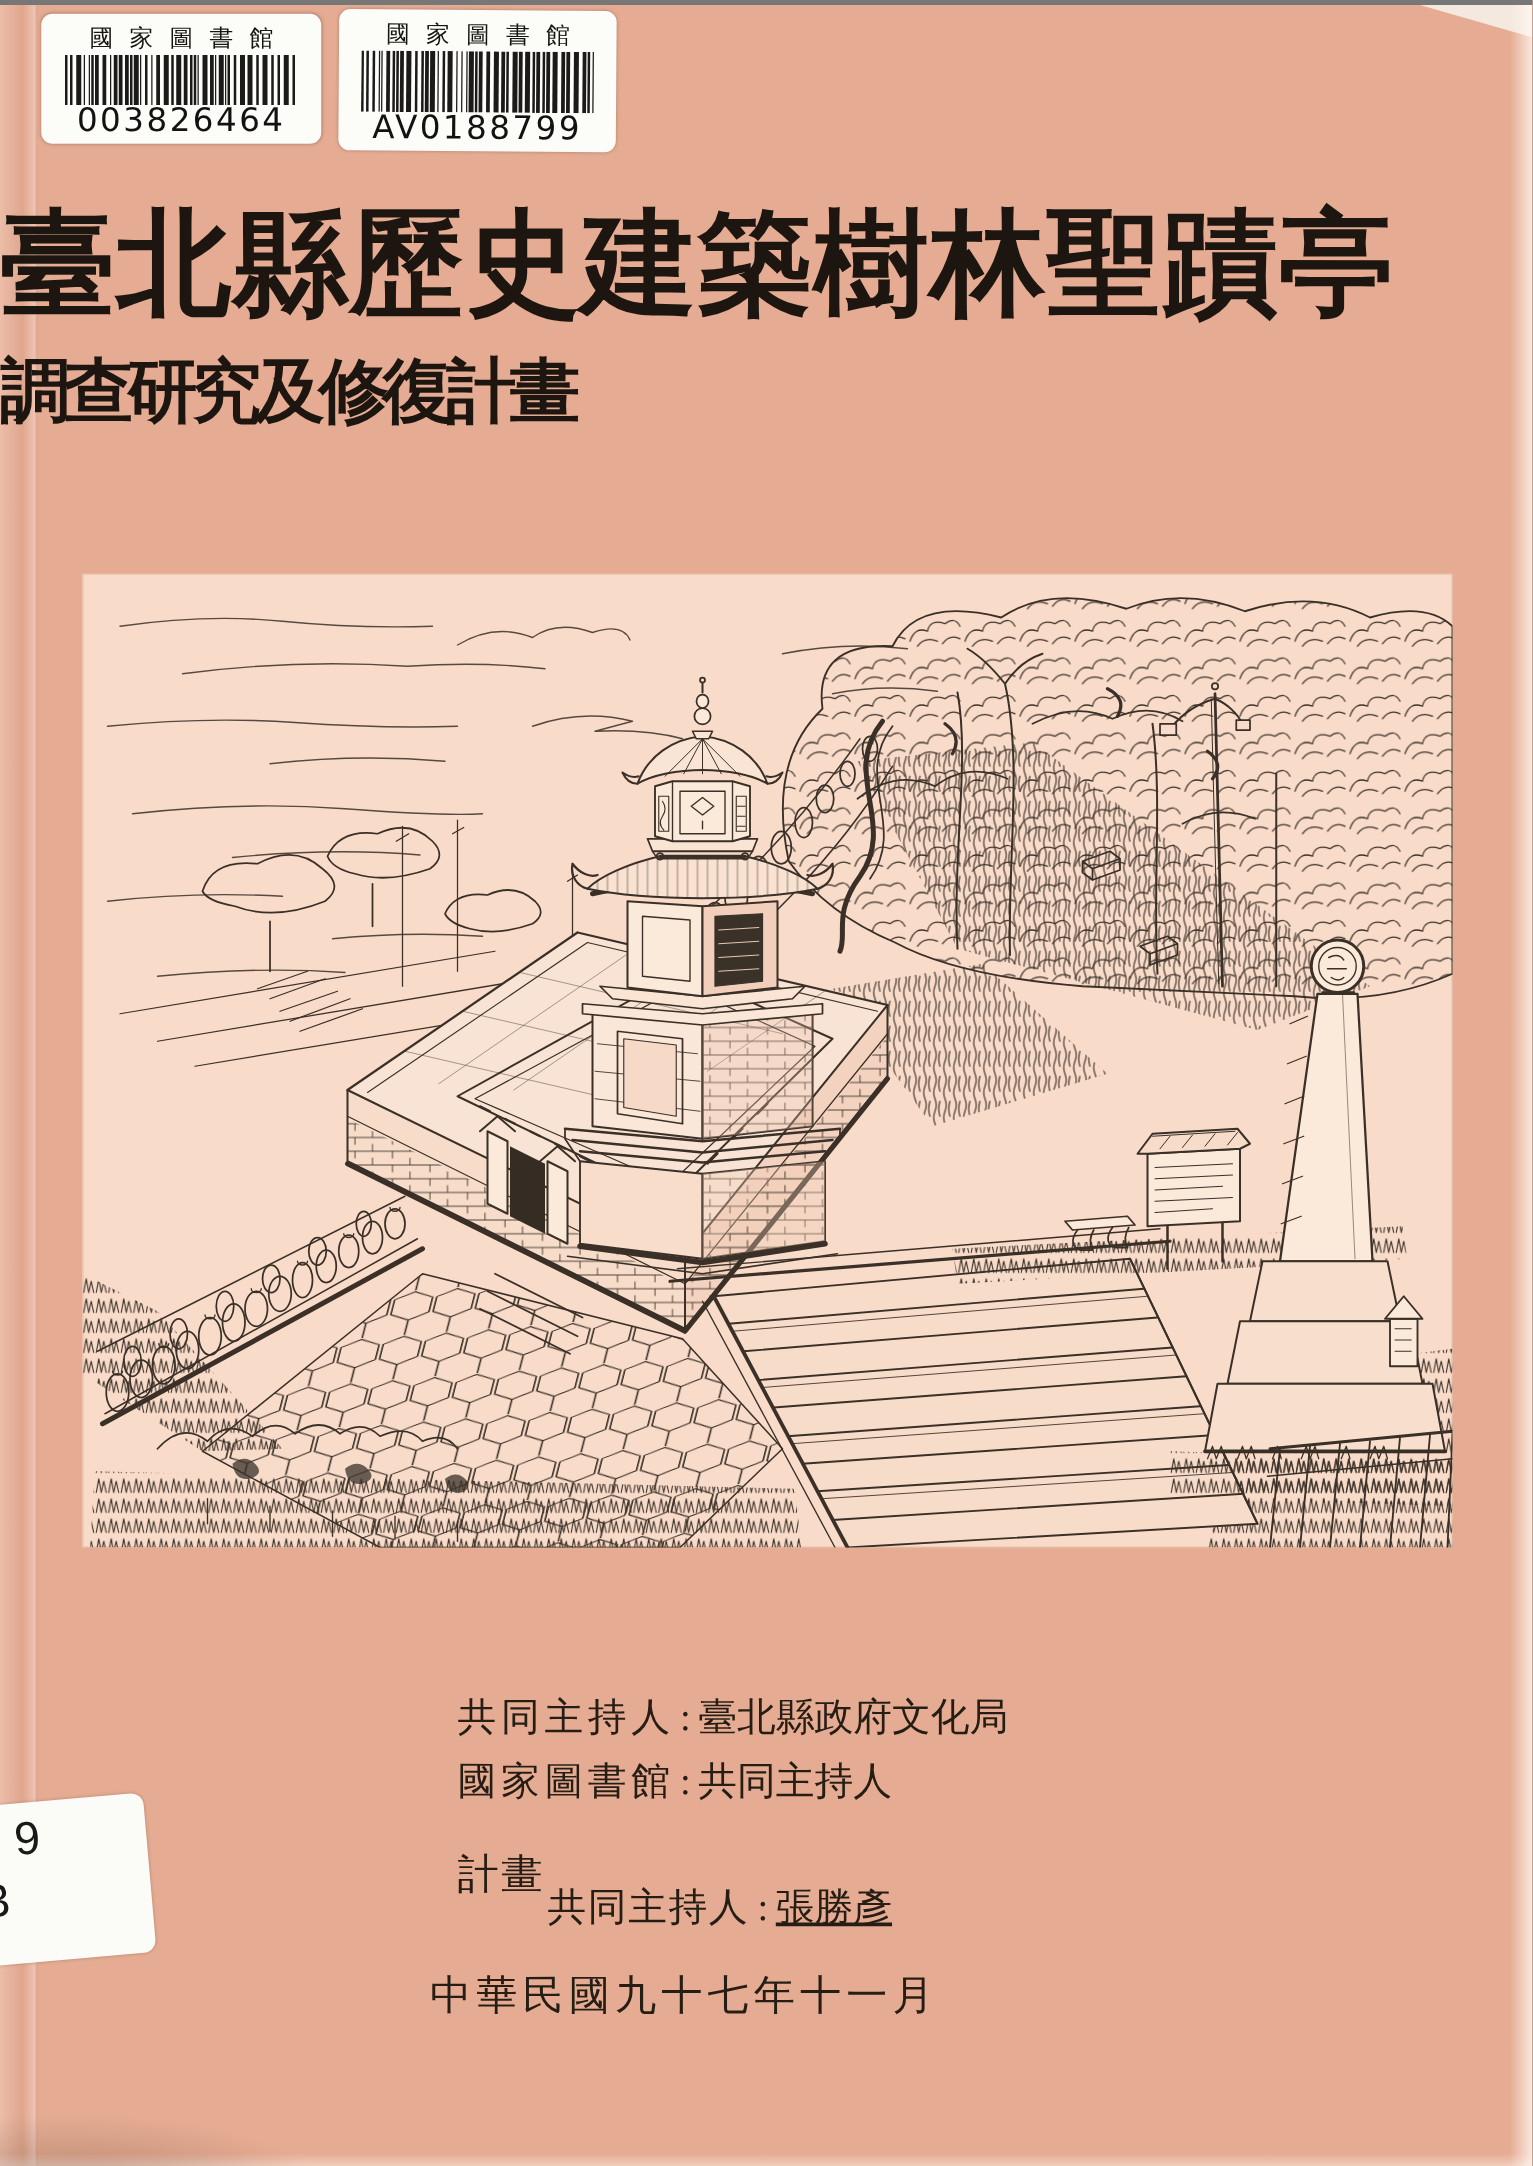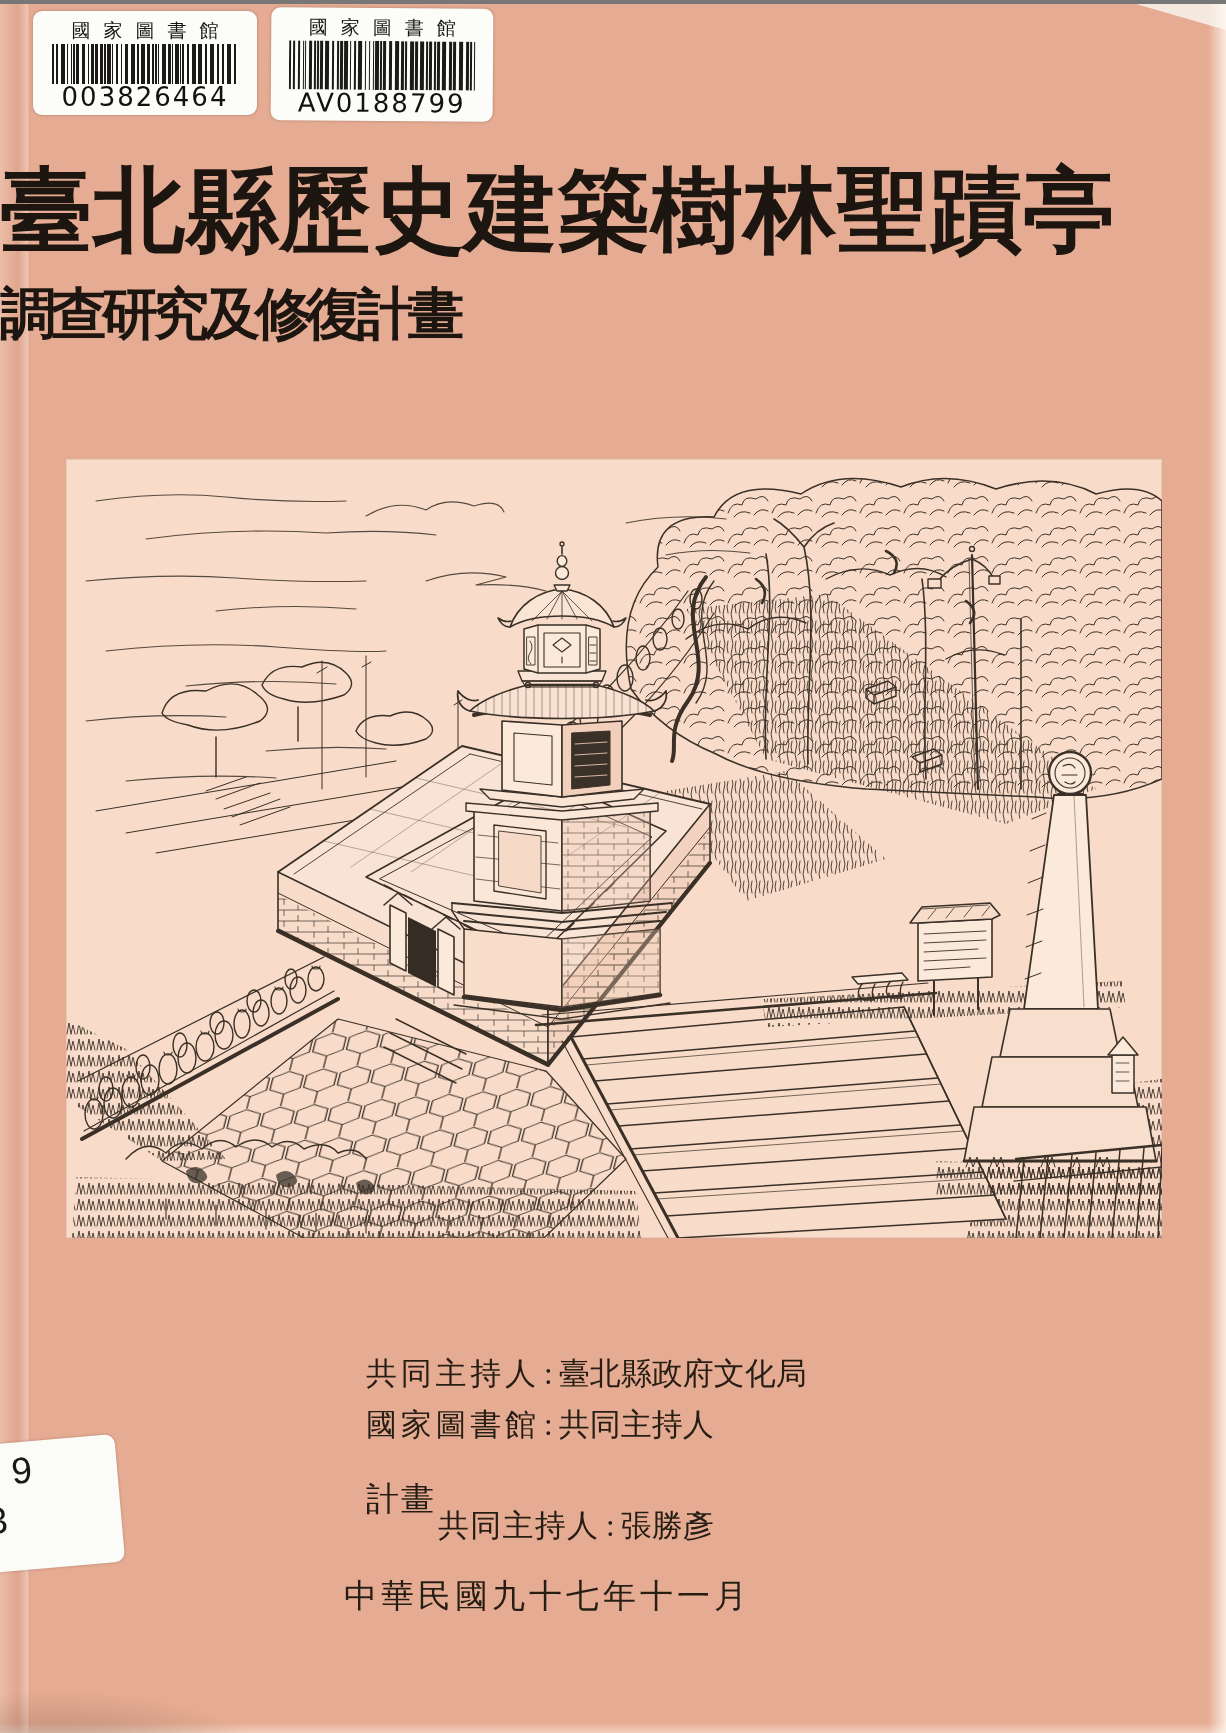--- a/index.html
+++ b/index.html
@@ -443,21 +443,21 @@
   </svg>
   </div>
 
   <div class="credit-row" style="top:1349px;">
     <span class="jlabel">共同主持人</span><span class="colon">:</span><span class="cval">臺北縣政府文化局</span>
   </div>
   <div class="credit-row" style="top:1400px;">
     <span class="jlabel">國家圖書館</span><span class="colon">:</span><span class="cval">共同主持人</span>
   </div>
   <div class="project-prefix">計畫</div>
-  <div class="credit-row" style="left:438px;top:1501px;">
+  <div class="credit-row" style="left:438px;top:1501px;text-decoration:underline;">
     <span class="jlabel2">共同主持人</span><span class="colon">:</span><span class="cval">張勝彥</span>
   </div>
 
   <div class="date-line">中華民國九十七年十一月</div>
 
   <div class="call-label">
     <div class="l1">. 9</div>
     <div class="l2">3</div>
   </div>
 

